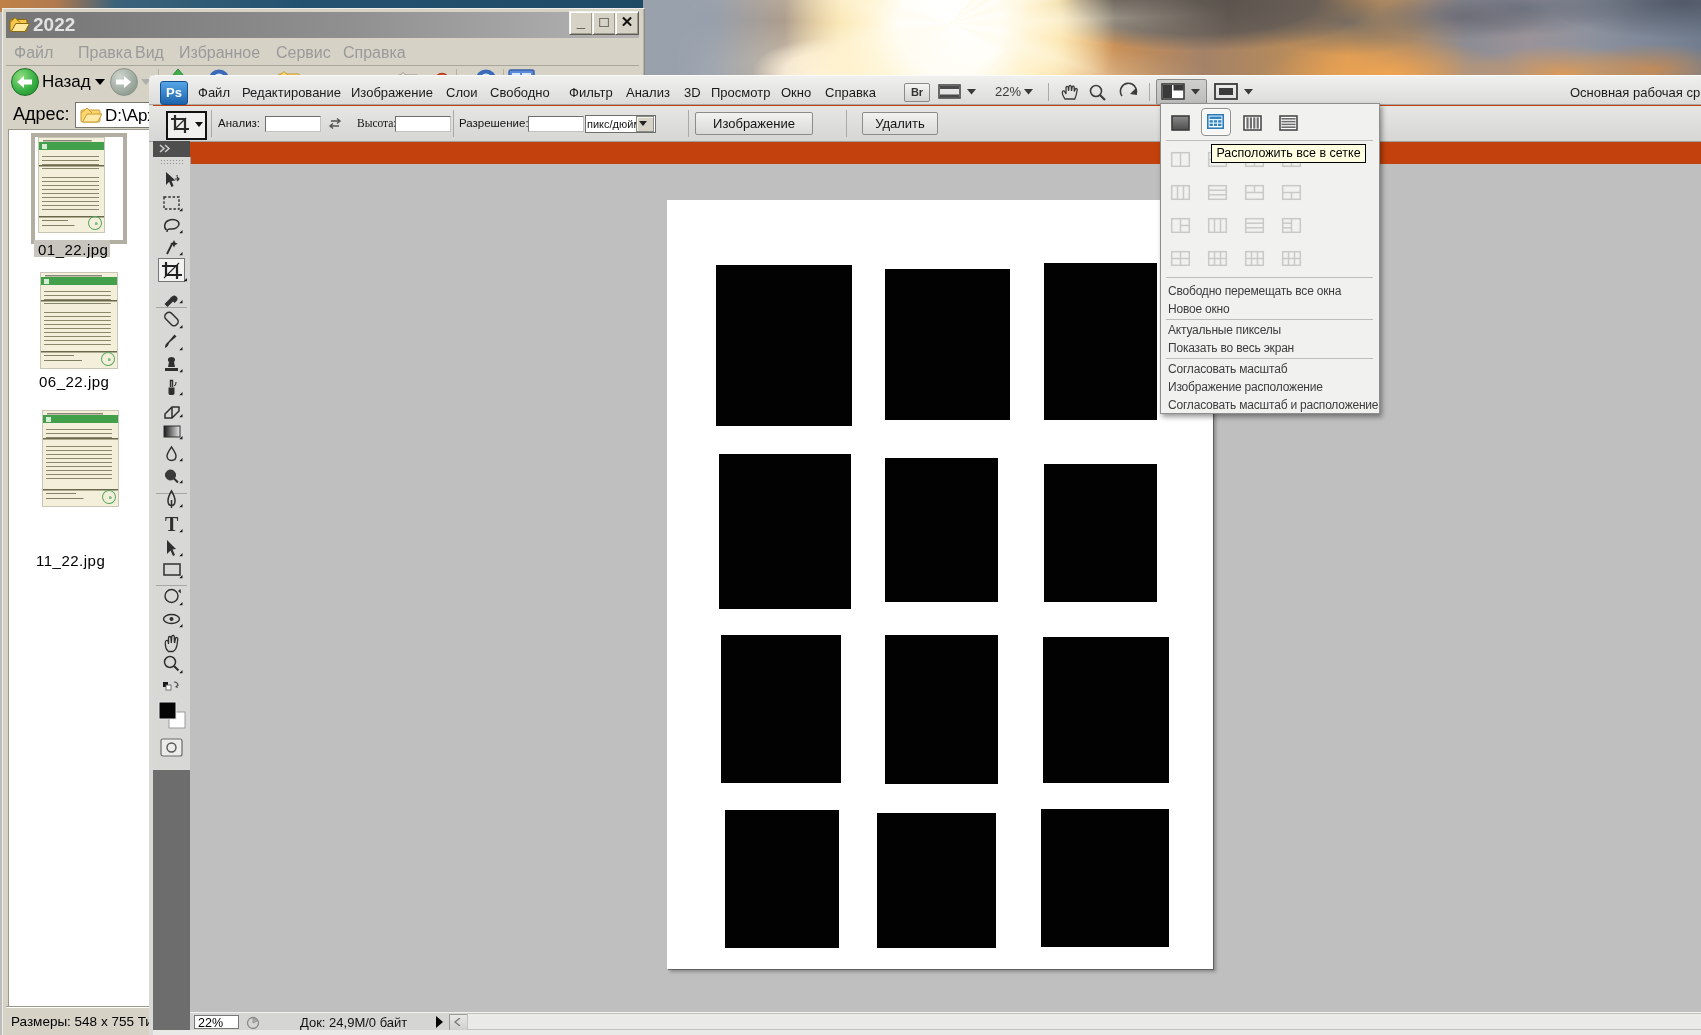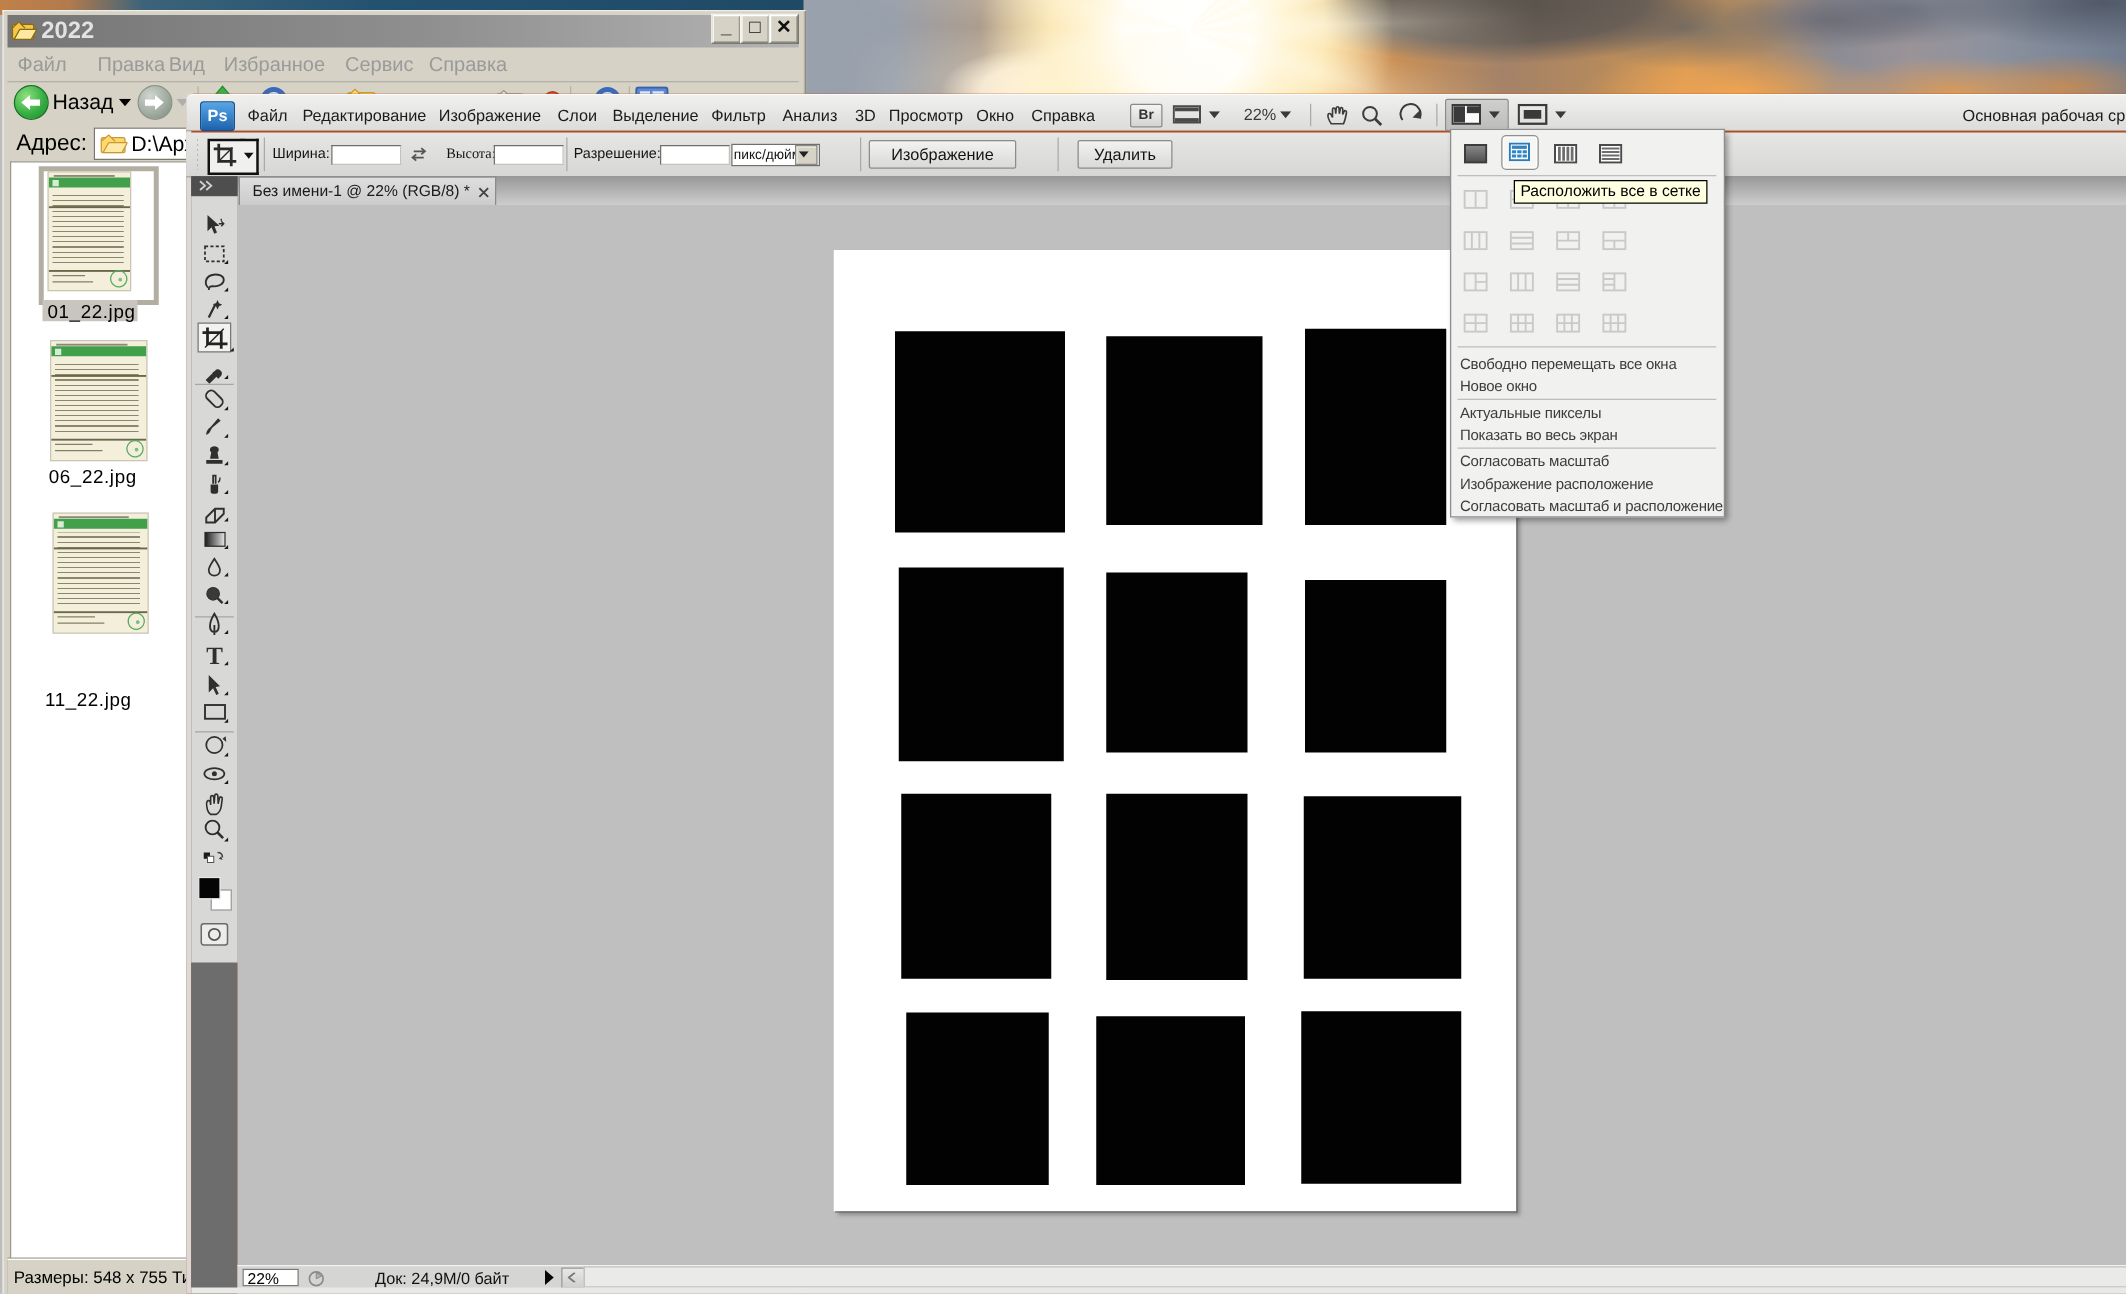--- a/index.html
+++ b/index.html
@@ -180,21 +180,21 @@
 
   <div class="a" id="psw">
     <div class="a" id="psleft"></div>
     <div class="a" id="psbar">
       <div class="a" style="left:11px;top:5px;width:26px;height:22px;border-radius:3px;background:linear-gradient(180deg,#56a6e8,#1d63ac);border:1px solid #15508f;color:#fff;font-size:13px;font-weight:bold;text-align:center;line-height:22px;">Ps</div>
       <div class="a" id="psmenu" style="left:0;top:0;width:100%;height:28px;">
         <span style="left:49px;">Файл</span>
         <span style="left:93px;">Редактирование</span>
         <span style="left:202px;">Изображение</span>
         <span style="left:297px;">Слои</span>
-        <span style="left:341px;">Выделение</span>
+        <span style="left:341px;">Свободно</span>
         <span style="left:420px;">Фильтр</span>
         <span style="left:477px;">Анализ</span>
         <span style="left:535px;">3D</span>
         <span style="left:562px;">Просмотр</span>
         <span style="left:632px;">Окно</span>
         <span style="left:676px;">Справка</span>
         <span style="left:1421px;">Основная рабочая ср</span>
       </div>
       <div class="a" style="left:755px;top:7px;width:24px;height:17px;background:linear-gradient(180deg,#f4f4f2,#d4d4d2);border:1px solid #8a8a88;border-radius:2px;font-size:11px;font-weight:bold;color:#333;text-align:center;line-height:17px;">Br</div>
       <svg class="a" style="left:789px;top:8px;" width="24" height="16">
@@ -244,49 +244,41 @@
       <div class="a" style="left:17px;top:5px;width:26px;height:25px;background:#f0f0ee;border:2px solid #111;"></div>
       <div class="a" style="left:43px;top:5px;width:13px;height:25px;background:#f0f0ee;border:2px solid #111;border-left:none;"></div>
       <svg class="a" style="left:46px;top:16px;" width="9" height="6">
           <path d="M0 0 l8 0 l-4 5 z" fill="#111"></path>
         </svg>
       <svg class="a" style="left:21px;top:8px;" width="20" height="20" viewBox="0 0 20 20">
         <path d="M5 1 L5 15 L19 15 M1 5 L15 5 L15 19" fill="none" stroke="#2a2a2a" stroke-width="2.2"></path>
         <line x1="4" y1="16" x2="16" y2="4" stroke="#2a2a2a" stroke-width="1.2"></line>
       </svg>
       <div class="vsep" style="left:62px;top:4px;height:27px;"></div>
-      <span class="lbl" style="left:69px;top:11px;">Ширина:</span>
+      <span class="lbl" style="left:69px;top:11px;">Анализ:</span>
       <div class="inp" style="left:116px;top:10px;width:54px;"></div>
       <svg class="a" style="left:178px;top:11px;" width="16" height="13" viewBox="0 0 16 13">
         <path d="M4 4 L12 4 M10 1.5 L13 4 L10 6.5" fill="none" stroke="#555" stroke-width="1.4"></path>
         <path d="M12 9 L4 9 M6 6.5 L3 9 L6 11.5" fill="none" stroke="#555" stroke-width="1.4"></path>
       </svg>
       <span class="lbl" style="left:208px;top:11px;font-family:Liberation Serif, serif;">Высота:</span>
       <div class="inp" style="left:246px;top:10px;width:54px;"></div>
       <div class="vsep" style="left:304px;top:4px;height:27px;"></div>
       <span class="lbl" style="left:310px;top:11px;">Разрешение:</span>
       <div class="inp" style="left:379px;top:10px;width:54px;"></div>
       <div class="a" style="left:436px;top:9px;width:69px;height:16px;background:#fff;border:1px solid #6f6f6d;"></div>
       <span class="lbl" style="left:438px;top:12px;font-size:11px;">пикс/дюйм</span>
       <div class="a" style="left:487px;top:10px;width:16px;height:14px;background:#d6d2c6;border:1px solid #8a8a88;box-shadow:inset 1px 1px 0 #f4f3ef;"></div>
       <svg class="a" style="left:490px;top:15px;" width="9" height="6">
           <path d="M0 0 l8 0 l-4 5 z" fill="#222"></path>
         </svg>
       <div class="vsep" style="left:539px;top:4px;height:27px;"></div>
       <div class="pbtn" style="left:546px;top:6px;width:116px;height:21px;line-height:21px;">Изображение</div>
       <div class="vsep" style="left:697px;top:4px;height:27px;"></div>
       <div class="pbtn" style="left:713px;top:6px;width:74px;height:21px;line-height:21px;">Удалить</div>
-    </div>
-    <div class="a" id="pstabs">
-      <div class="a" style="left:38px;top:0px;width:206px;height:23px;background:linear-gradient(180deg,#dedede,#cccccc);border:1px solid #8b8b8b;border-bottom:none;box-sizing:border-box;">
-        <span style="position:absolute;left:10px;top:4px;font-size:12.5px;color:#1a1a1a;white-space:nowrap;">Без имени-1 @ 22% (RGB/8) *</span>
-        <svg style="position:absolute;left:190px;top:7px;" width="10" height="10">
-            <path d="M1.5 1.5 L8.5 8.5 M8.5 1.5 L1.5 8.5" stroke="#444" stroke-width="1.5"></path>
-          </svg>
-      </div>
     </div>
     <div class="a" id="psdock"></div>
     <div class="a" style="left:4px;top:66px;width:37px;height:16px;background:#4e4e4e;">
       <svg style="position:absolute;left:6px;top:3px;" width="14" height="9">
           <path d="M1 1 L5 4.5 L1 8 M6 1 L10 4.5 L6 8" fill="none" stroke="#d0d0d0" stroke-width="1.5"></path>
         </svg>
     </div>
     <div class="a" id="pstools">
       <div class="a" style="left:7px;top:2px;width:24px;height:5px;background-image:radial-gradient(circle 0.8px, #909090 45%, transparent 55%);background-size:3px 3px;"></div>
       <svg style="position:absolute;left:0;top:7px;" width="37" height="606" viewBox="0 0 37 606">

